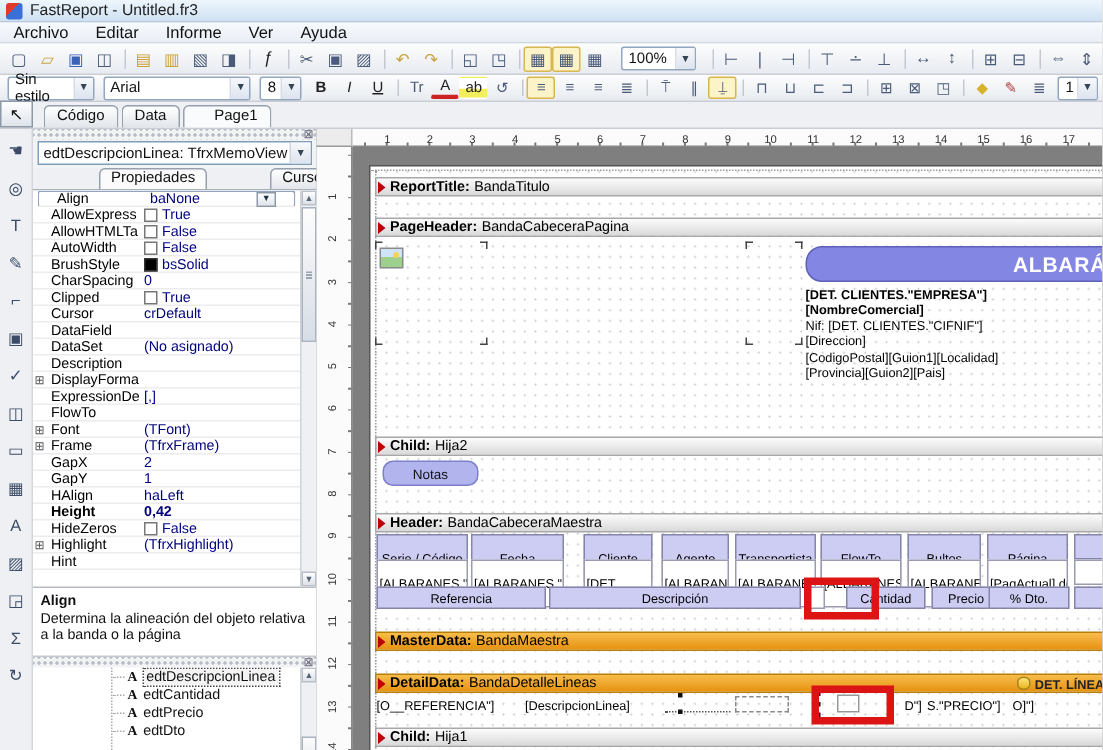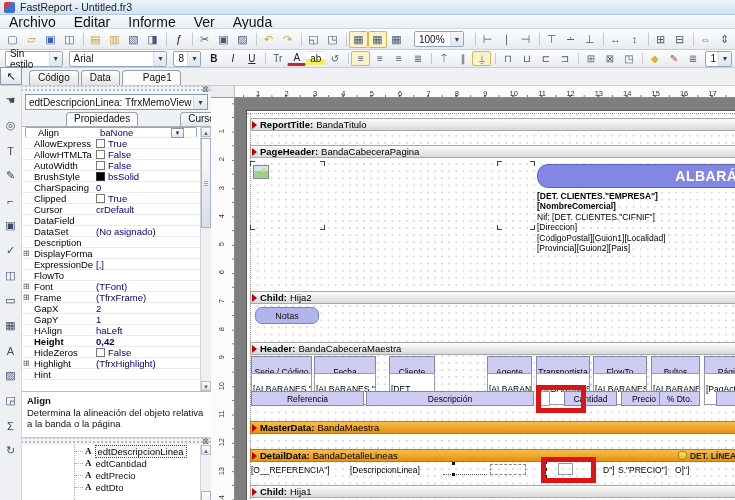--- a/index.html
+++ b/index.html
@@ -11,21 +11,21 @@
   
   .titlebar { position:absolute; left:0; top:0; width:735px; height:15px;
     background:linear-gradient(#eef6fd,#cfe1f2); border-bottom:1px solid #b7c9dc;
     display:flex; align-items:center; padding-left:4px; font-size:10.5px; color:#222; }
   .appicon { width:11px; height:11px; margin-right:5px;
     background:linear-gradient(135deg,#e03a2f 0 40%,#3a6fd8 40% 100%); border-radius:2px; }
 
   
   .menubar { position:absolute; left:0; top:15px; width:735px; height:14px;
     background:linear-gradient(#f7fafd,#e9eef5); border-bottom:1px solid #d0d6de;
-    display:flex; align-items:center; font-size:14px; }
+    display:flex; align-items:center; font-size:11px; }
   .menu-item { padding:0 9px; height:100%; display:flex; align-items:center; cursor:default; }
 
   
   .tb { position:absolute; left:0; width:735px; display:flex; align-items:center;
     background:linear-gradient(#fdfdfd,#e7ebf1); border-bottom:1px solid #c9ced6; }
   .tb1 { top:29px; height:21px; }
   .tb2 { top:50px; height:18px; }
   .tbtn { width:19px; height:17px; display:inline-flex; align-items:center; justify-content:center;
     font-size:11px; color:#4a5a78; border:1px solid transparent; border-radius:2px; margin:0 0; }
   .tb2 .tbtn { height:15px; font-size:10px; }
@@ -161,21 +161,21 @@
     display:flex; align-items:center; justify-content:center; }
 
   .hrow { position:absolute; left:4px; display:flex; height:15px; }
   .hcell { height:32px; background:#cdcdf4; border:1px solid #8585a8; font-size:8.5px; color:#000;
     display:flex; align-items:center; justify-content:center; overflow:hidden; white-space:nowrap; flex:none; }
   .hrow.vals .hcell { background:#ffffff; border-color:#9a9ab0; justify-content:flex-start; padding-left:1px; }
   .hrow1 { top:245px; } .hrow2 { top:262px; }
   .hrow .hcell:nth-of-type(1){width:61px;margin-right:2px;}
   .hrow .hcell:nth-of-type(2){width:62px;margin-right:13px;}
   .hrow .hcell:nth-of-type(3){width:46px;margin-right:6px;}
-  .hrow .hcell:nth-of-type(4){width:45px;margin-right:4px;margin-left:46px;}
+  .hrow .hcell:nth-of-type(4){width:45px;margin-right:4px;}
   .hrow .hcell:nth-of-type(5){width:54px;margin-right:3px;}
   .hrow .hcell:nth-of-type(6){width:54px;margin-right:4px;}
   .hrow .hcell:nth-of-type(7){width:49px;margin-right:4px;}
   .hrow .hcell:nth-of-type(8){width:54px;margin-right:4px;}
   .hrow::after { content:""; width:40px; height:15px; background:inherit; flex:none;
     background:#cdcdf4; border:1px solid #8585a8; }
   .hrow.vals::after { background:#fff; border-color:#9a9ab0; }
 
   .lcell { position:absolute; top:280px; height:15px; background:#cdcdf4; border:1px solid #8585a8;
     font-size:8.5px; color:#000; display:flex; align-items:center; justify-content:center; overflow:hidden; white-space:nowrap; }
@@ -674,21 +674,21 @@
             <span class="hcell">[ALBARANES."</span>
             <span class="hcell">[ALBARANES."</span>
             <span class="hcell">[ALBARANES."</span>
             <span class="hcell">[PagActual] de</span>
           </div>
         <span class="lcell" style="left:4px;width:113px;">Referencia</span>
         <span class="lcell" style="left:119px;width:168px;">Descripción</span>
         <span class="lcell white" style="left:292px;width:11px;"></span>
         <span class="lcell" style="left:317px;width:53px;">Cantidad</span>
         <span class="lcell" style="left:374px;width:46px;">Precio</span>
-        <span class="lcell" style="left:412px;width:41px;">% Dto.</span>
+        <span class="lcell" style="left:412px;width:54px;">% Dto.</span>
         <span class="lcell" style="left:469px;width:40px;"></span>
 
         <span class="dcell" style="left:4px;width:82px;">[O__REFERENCIA"]</span>
         <span class="dcell" style="left:103px;width:92px;">[DescripcionLinea]</span>
         <span style="position:absolute;left:196px;top:363px;width:44px;border-top:1px dotted #555;"></span>
         <span class="handle" style="left:205px;top:351px;"></span>
         <span class="handle" style="left:205px;top:362px;"></span>
         <span class="dashbox" style="left:243px;top:353px;width:36px;height:11px;"></span>
         <span class="handle" style="left:297px;top:350px;"></span>
         <span class="handle" style="left:297px;top:357px;"></span>

